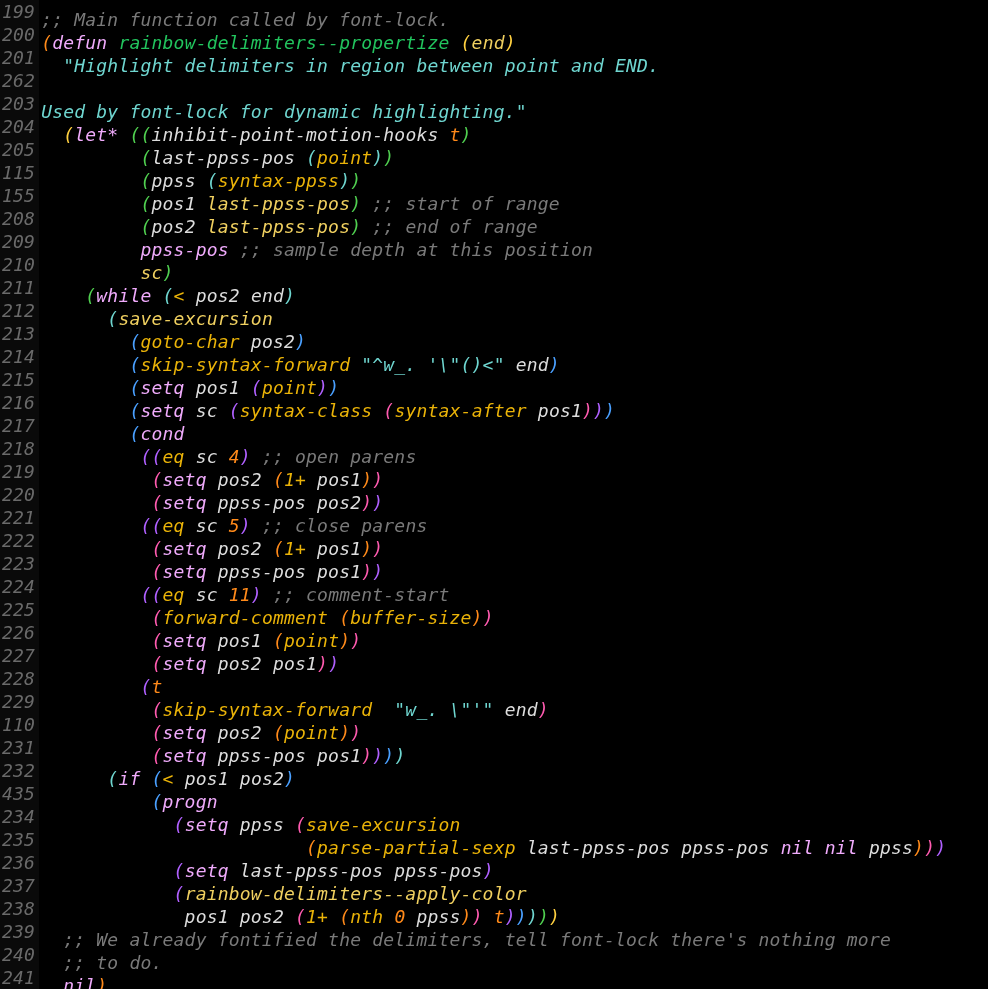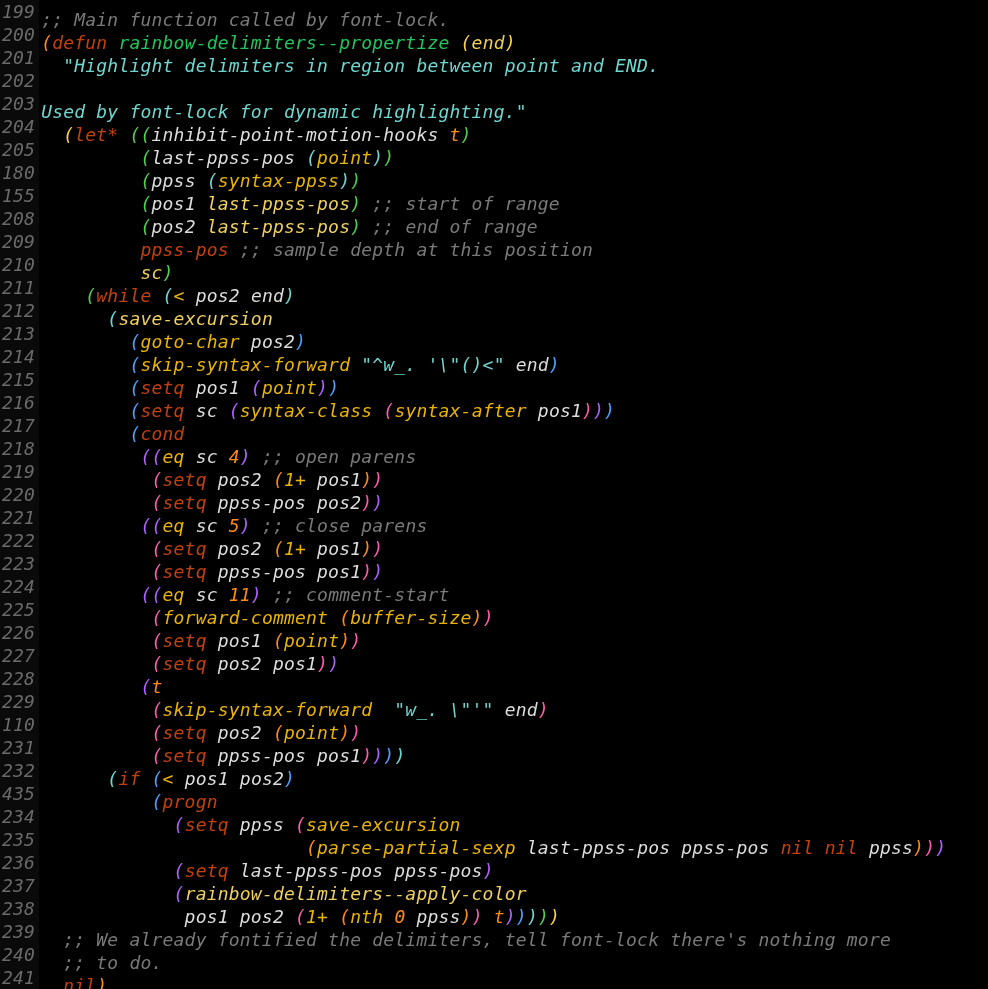--- a/index.html
+++ b/index.html
@@ -5,21 +5,21 @@
 html,body{margin:0;padding:0;background:#000;color:#ddd;font-family:"Menlo","Consolas","DejaVu Sans Mono",monospace;font-size:18px;line-height:23px;font-style:italic;letter-spacing:0.2px}
 body{width:988px;height:989px;overflow:hidden}
 .ed{display:flex}
 .gut{background:#0a0a0a;color:#6a6a6a;text-align:center;padding:0 4px 0 2px;user-select:none;flex:0 0 auto}
 .gut div{height:23px}
 .code{padding:8px 0 0 2px;flex:1;white-space:pre}
 .code .ln{height:23px}
 
 .c-com{color:#7a7a7a}
 .c-str{color:#6fd6d0}
-.c-kw{color:#c2410c}
+.c-kw{color:#f0abfc}
 .c-fn{color:#22c55e}
 .c-builtin{color:#eab308}
 .c-var{color:#f0d060}
 .c-num{color:#ff8a1a}
 
 .p1{color:#ff8a1a}
 .p2{color:#ffd040}
 .p3{color:#50d050}
 .p4{color:#6fd6d0}
 .p5{color:#4aa0ff}
@@ -28,25 +28,25 @@
 .p8{color:#ff8a1a}
 </style>
 </head>
 <body>
 
 <div class="ed">
   <div class="gut">
       <div>199</div>
       <div>200</div>
       <div>201</div>
-      <div>202</div>
+      <div>262</div>
       <div>203</div>
       <div>204</div>
       <div>205</div>
-      <div>180</div>
+      <div>115</div>
       <div>155</div>
       <div>208</div>
       <div>209</div>
       <div>210</div>
       <div>211</div>
       <div>212</div>
       <div>213</div>
       <div>214</div>
       <div>215</div>
       <div>216</div>

